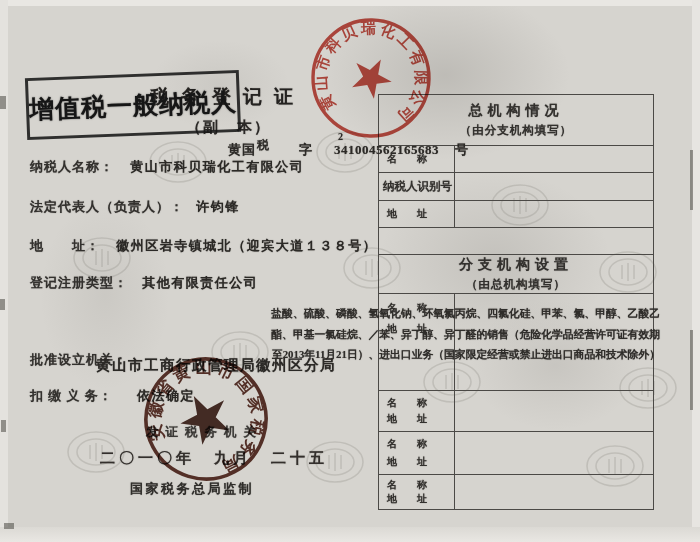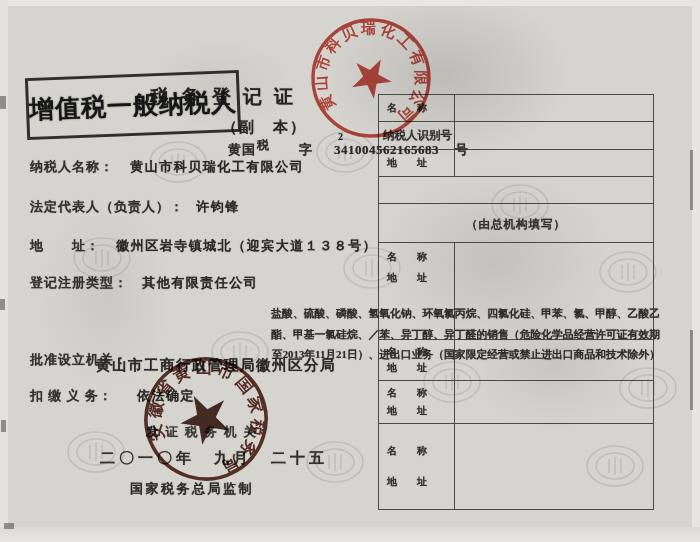--- a/index.html
+++ b/index.html
@@ -19,21 +19,21 @@
   .b4{left:470px;top:300px;width:170px;height:130px;background:radial-gradient(closest-side,rgba(104,101,95,.13),rgba(104,101,95,0));}
   .b5{left:150px;top:40px;width:140px;height:90px;background:radial-gradient(closest-side,rgba(104,101,95,.10),rgba(104,101,95,0));}
   
   .ink{text-shadow:0 0 1px rgba(48,45,42,.6);}
   
   .vatbox{position:absolute;left:26px;top:74px;width:208px;height:56px;border:3px solid rgba(24,24,24,.88);
           transform:rotate(-2.2deg);display:flex;align-items:center;justify-content:center;z-index:6;}
   .vatbox span{font-size:25px;font-weight:700;letter-spacing:1px;color:#161616;text-shadow:0 0 1.5px rgba(20,20,20,.7);white-space:nowrap;}
   
   .title{position:absolute;left:150px;top:84px;font-size:19px;font-weight:700;letter-spacing:12px;color:#242220;z-index:5;white-space:nowrap;}
-  .subtitle{position:absolute;left:186px;top:118px;font-size:15px;font-weight:700;letter-spacing:2px;color:#2a2826;z-index:5;margin-left:36px;}
+  .subtitle{position:absolute;left:186px;top:118px;font-size:15px;font-weight:700;letter-spacing:2px;color:#2a2826;z-index:5;}
   
   .docno{position:absolute;left:228px;top:141px;font-size:13px;font-weight:700;color:#2c2a27;z-index:5;white-space:nowrap;}
   .docno .region{letter-spacing:1px;}
   .docno .taxchar{position:relative;top:-5px;font-size:12px;margin-left:1px;}
   .docno .zi{margin-left:30px;}
   .docno .numwrap{position:relative;margin-left:22px;letter-spacing:.5px;}
   .docno .over2{position:absolute;left:4px;top:-11px;font-size:10px;letter-spacing:0;}
   .docno .suffix{margin-left:16px;}
   
   .frow{position:absolute;left:30px;font-size:13px;letter-spacing:1px;color:#33312e;white-space:nowrap;z-index:5;}
@@ -141,36 +141,41 @@
   <div class="frow ink" style="top:387px;">
     <span class="flabel">扣 缴 义 务：</span>
     <span class="fvalue" style="margin-left:20px;">依法确定</span>
   </div>
 
   <div class="issuer ink">发证税务机关</div>
   <div class="cdate ink">二〇一〇年　九月　二十五</div>
   <div class="producer ink">国家税务总局监制</div>
 
   <div class="panel">
+    <div class="prow phead" style="flex:0 0 50px;">
+      <div class="pt ink">总机构情况</div>
+      <div class="ps ink">（由分支机构填写）</div>
+    </div>
     <div class="prow" style="flex:0 0 26px;">
       <div class="plabel ink">名　　称</div>
       <div class="pvalue"></div>
     </div>
     <div class="prow" style="flex:0 0 27px;">
       <div class="plabel ink" style="padding-left:4px;font-size:11.5px;">纳税人识别号</div>
       <div class="pvalue"></div>
     </div>
     <div class="prow" style="flex:0 0 26px;">
       <div class="plabel ink">地　　址</div>
       <div class="pvalue"></div>
     </div>
     <div class="prow" style="flex:0 0 26px;">
       <div class="pvalue"></div>
     </div>
     <div class="prow phead" style="flex:0 0 38px;">
+      <div class="pt ink">分支机构设置</div>
       <div class="ps ink">（由总机构填写）</div>
     </div>
     <div class="prow pair tall" style="flex:0 0 96px;">
       <div class="plabel">
         <span class="ink">名　　称</span>
         <span class="ink">地　　址</span>
       </div>
       <div class="pvalue"></div>
     </div>
     <div class="prow pair" style="flex:0 0 40px;">

